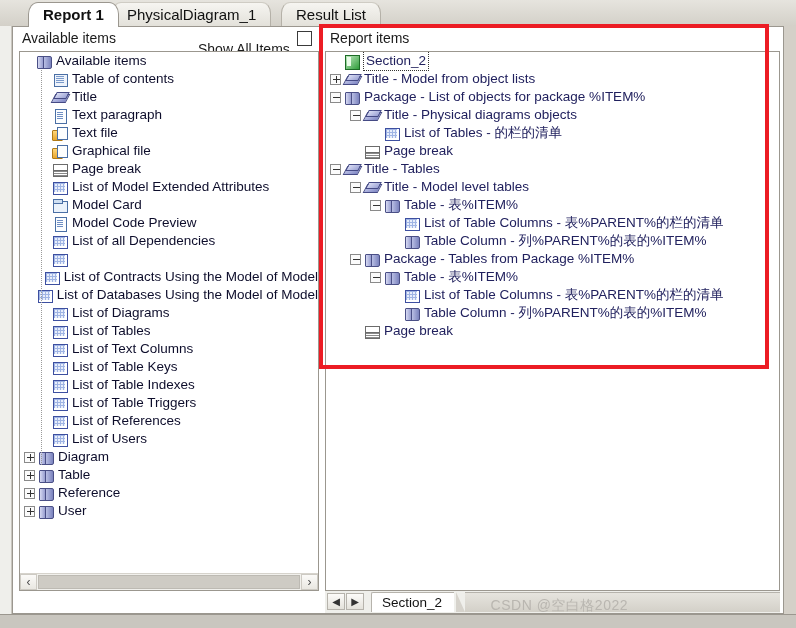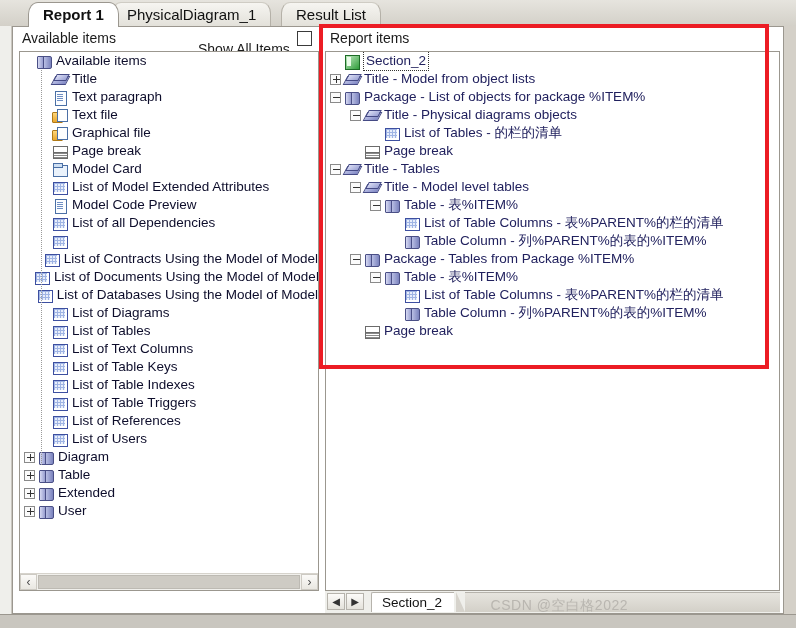--- a/index.html
+++ b/index.html
@@ -349,20 +349,26 @@
     <div class="tree" id="left-tree">
         <div class="row">
           <span class="ind" style="width: 2px;"></span>
           <span class="spacer11"></span>
           <span class="ico ico-books"></span>
           <span class="txt">Available items</span>
         </div>
         <div class="row">
           <span class="ind" style="width: 18px;"></span>
           <span class="spacer11"></span>
+          <span class="ico ico-toc"></span>
+          <span class="txt">Table of contents</span>
+        </div>
+        <div class="row">
+          <span class="ind" style="width: 18px;"></span>
+          <span class="spacer11"></span>
           <span class="ico ico-title"></span>
           <span class="txt">Title</span>
         </div>
         <div class="row">
           <span class="ind" style="width: 18px;"></span>
           <span class="spacer11"></span>
           <span class="ico ico-doc"></span>
           <span class="txt">Text paragraph</span>
         </div>
         <div class="row">
@@ -379,32 +385,32 @@
         </div>
         <div class="row">
           <span class="ind" style="width: 18px;"></span>
           <span class="spacer11"></span>
           <span class="ico ico-pbrk"></span>
           <span class="txt">Page break</span>
         </div>
         <div class="row">
           <span class="ind" style="width: 18px;"></span>
           <span class="spacer11"></span>
+          <span class="ico ico-grid"></span>
+          <span class="txt">List of Model Extended Attributes</span>
+        </div>
+        <div class="row">
+          <span class="ind" style="width: 18px;"></span>
+          <span class="spacer11"></span>
           <span class="ico ico-card"></span>
           <span class="txt">Model Card</span>
         </div>
         <div class="row">
           <span class="ind" style="width: 18px;"></span>
           <span class="spacer11"></span>
-          <span class="ico ico-grid"></span>
-          <span class="txt">List of Model Extended Attributes</span>
-        </div>
-        <div class="row">
-          <span class="ind" style="width: 18px;"></span>
-          <span class="spacer11"></span>
           <span class="ico ico-doc"></span>
           <span class="txt">Model Code Preview</span>
         </div>
         <div class="row">
           <span class="ind" style="width: 18px;"></span>
           <span class="spacer11"></span>
           <span class="ico ico-grid"></span>
           <span class="txt">List of all Dependencies</span>
         </div>
         <div class="row">
@@ -415,26 +421,20 @@
         <div class="row">
           <span class="ind" style="width: 18px;"></span>
           <span class="spacer11"></span>
           <span class="ico ico-grid"></span>
           <span class="txt">List of Contracts Using the Model of Model</span>
         </div>
         <div class="row">
           <span class="ind" style="width: 18px;"></span>
           <span class="spacer11"></span>
           <span class="ico ico-grid"></span>
-          <span class="txt">List of Documents Using the Model of Model</span>
-        </div>
-        <div class="row">
-          <span class="ind" style="width: 18px;"></span>
-          <span class="spacer11"></span>
-          <span class="ico ico-grid"></span>
           <span class="txt">List of Databases Using the Model of Model</span>
         </div>
         <div class="row">
           <span class="ind" style="width: 18px;"></span>
           <span class="spacer11"></span>
           <span class="ico ico-grid"></span>
           <span class="txt">List of Diagrams</span>
         </div>
         <div class="row">
           <span class="ind" style="width: 18px;"></span>
@@ -487,21 +487,21 @@
         <div class="row">
           <span class="ind" style="width: 4px;"></span>
           <span class="expander plus"></span>
           <span class="ico ico-books"></span>
           <span class="txt">Table</span>
         </div>
         <div class="row">
           <span class="ind" style="width: 4px;"></span>
           <span class="expander plus"></span>
           <span class="ico ico-books"></span>
-          <span class="txt">Extended</span>
+          <span class="txt">Reference</span>
         </div>
         <div class="row">
           <span class="ind" style="width: 4px;"></span>
           <span class="expander plus"></span>
           <span class="ico ico-books"></span>
           <span class="txt">User</span>
         </div>
         <div class="guide" style="left: 21px; top: 18px; height: 396px; bottom: auto;"></div>
       </div>
     <div class="scroll-h">

